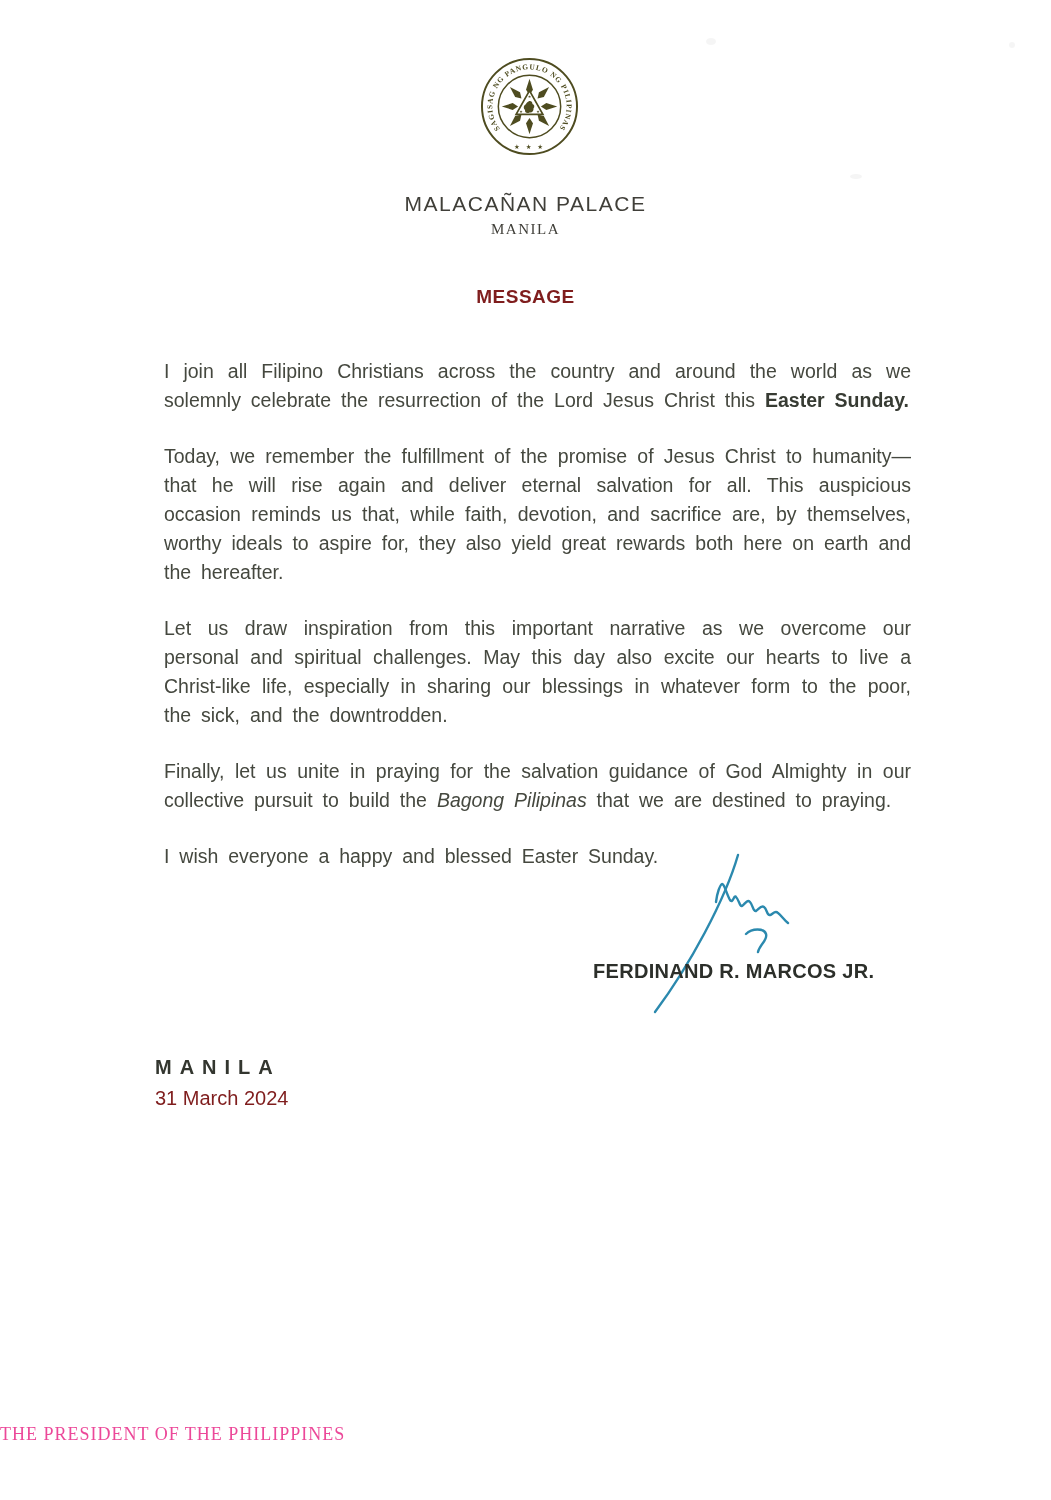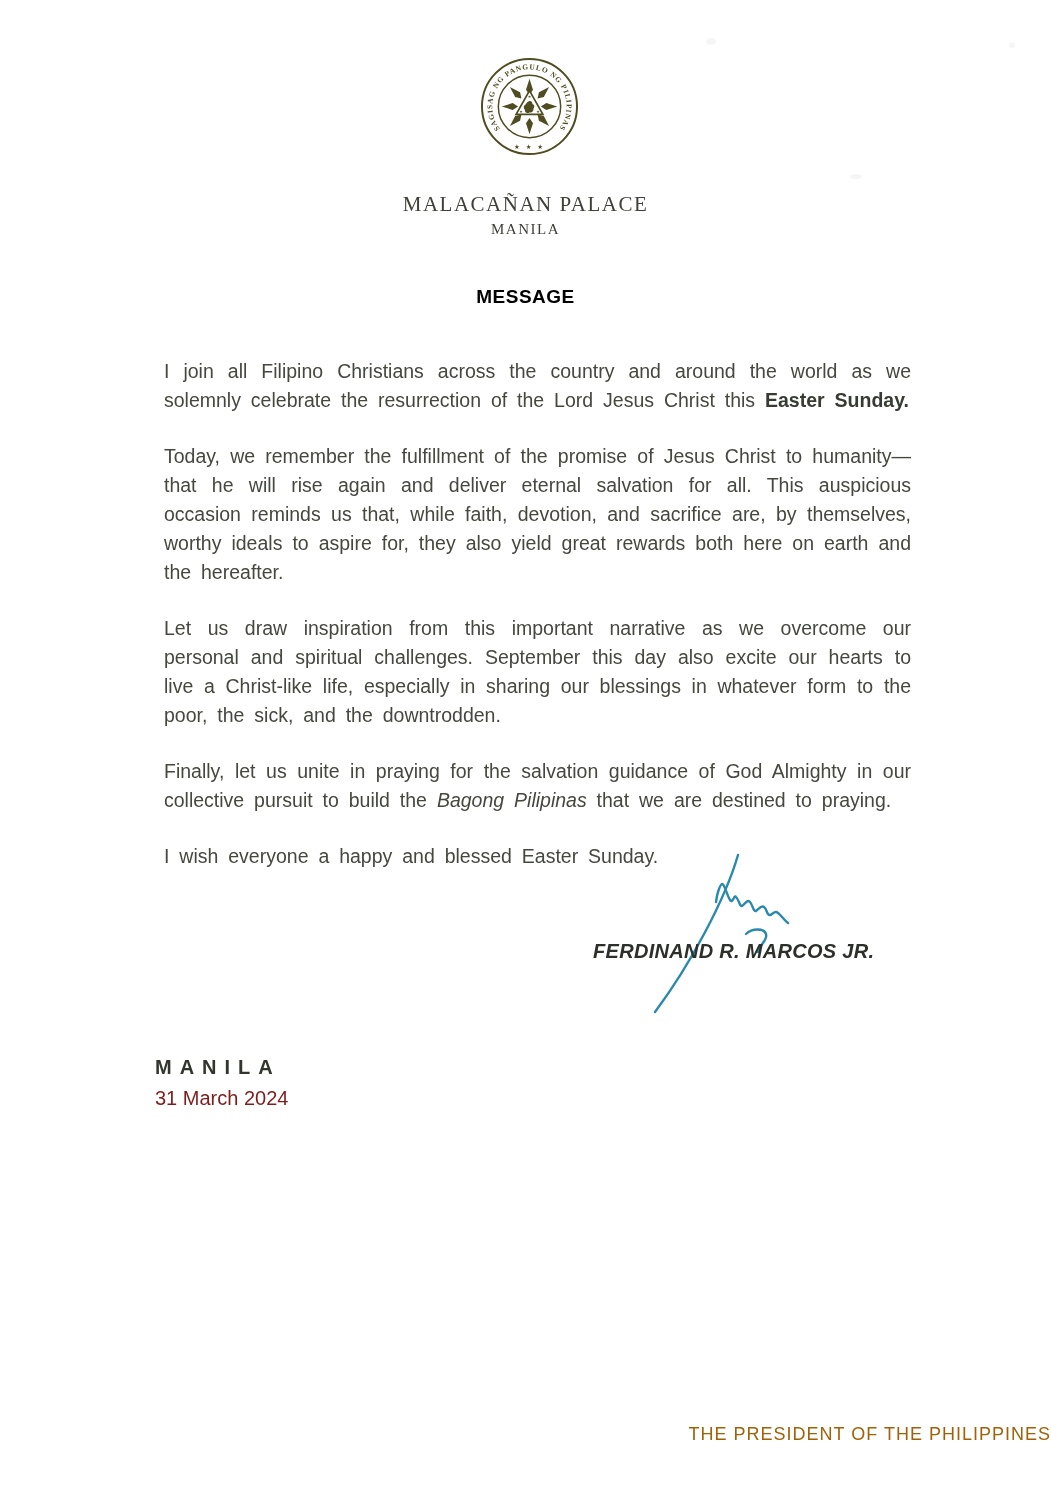--- a/index.html
+++ b/index.html
@@ -20,62 +20,62 @@
     font-weight:bold; font-size:15px; letter-spacing:1.8px;
   }
   .seal .seal-stars { fill:#4e4c20; font-size:13px; letter-spacing:4px; }
   .seal .ray { fill:#4e4c20; }
   .seal .tri { fill:#ffffff; stroke:#4e4c20; stroke-width:3.5; }
   .seal .lion { fill:#4e4c20; }
   .seal .corner-star { fill:#4e4c20; font-size:8px; }
   
   .palace {
     position:absolute; top:192px; left:0; width:100%;
-    text-align:center; font-family:Liberation Serif, serif;
+    text-align:center; font-family:Liberation Sans, sans-serif;
     font-size:21px; letter-spacing:1.5px; color:#403f39;
   }
   .city {
     position:absolute; top:221px; left:0; width:100%;
     text-align:center; font-family:"Liberation Serif", serif;
     font-size:15px; letter-spacing:1.5px; color:#403f39;
   }
   .title {
     position:absolute; top:286px; left:0; width:100%;
     text-align:center; font-weight:bold; font-size:19px;
-    letter-spacing:0.5px; color:#000000;
+    letter-spacing:0.5px; color:#7f1d1d;
   }
   
   .body-text {
     position:absolute; top:357px; left:164px; width:747px;
     font-size:19.5px; line-height:29px; text-align:justify;
     word-spacing:4.5px; color:#45483f;
   }
   .body-text p { margin-bottom:27px; }
   .body-text b { color:#373b33; }
   
   .sig-ink { position:absolute; left:630px; top:845px; width:175px; height:175px; }
   .sig-ink path { fill:none; stroke:#2b89ae; stroke-width:2.4; stroke-linecap:round; stroke-linejoin:round; }
   .sig-name {
-    position:absolute; left:593px; top:940px;
-    font-weight:bold; font-size:20px; letter-spacing:0.3px; color:#2c2f2a;font-style:italic;
+    position:absolute; left:593px; top:960px;
+    font-weight:bold; font-size:20px; letter-spacing:0.3px; color:#2c2f2a;
   }
   
   .place {
     position:absolute; left:155px; top:1056px;
     font-weight:bold; font-size:20px; letter-spacing:8px; color:#33362f;
   }
   .date {
     position:absolute; left:155px; top:1087px;
     font-size:20px; color:#7f1d1d;
   }
   
   .footer {
     position:absolute; top:1424px; left:0; width:100%;
-    text-align:right; font-family:Liberation Sans, sans-serif;
-    font-size:18px; letter-spacing:1px; color:#a16207;
+    text-align:left; font-family:Liberation Serif, serif;
+    font-size:18px; letter-spacing:1px; color:#ec4899;
   }
   
   .artifact { position:absolute; background:rgba(120,120,120,0.07); border-radius:50%; }
   .a1 { left:706px; top:38px;  width:10px; height:7px; }
   .a2 { left:1009px; top:42px; width:6px;  height:6px; }
   .a3 { left:850px; top:174px; width:12px; height:5px; }
 </style>
 </head>
 <body>
 
@@ -109,21 +109,21 @@
   </svg>
 
   <div class="palace">MALACAÑAN PALACE</div>
   <div class="city">MANILA</div>
 
   <div class="title">MESSAGE</div>
 
   <div class="body-text">
     <p><span>I join all Filipino Christians across the country and around the world as we solemnly celebrate the resurrection of the Lord Jesus Christ this </span><b>Easter Sunday.</b></p>
     <p>Today, we remember the fulfillment of the promise of Jesus Christ to humanity—that he will rise again and deliver eternal salvation for all. This auspicious occasion reminds us that, while faith, devotion, and sacrifice are, by themselves, worthy ideals to aspire for, they also yield great rewards both here on earth and the hereafter.</p>
-    <p>Let us draw inspiration from this important narrative as we overcome our personal and spiritual challenges. September this day also excite our hearts to live a Christ-like life, especially in sharing our blessings in whatever form to the poor, the sick, and the downtrodden.</p>
+    <p>Let us draw inspiration from this important narrative as we overcome our personal and spiritual challenges. May this day also excite our hearts to live a Christ-like life, especially in sharing our blessings in whatever form to the poor, the sick, and the downtrodden.</p>
     <p><span>Finally, let us unite in praying for the salvation guidance of God Almighty in our collective pursuit to build the </span><i>Bagong Pilipinas</i><span> that we are destined to praying.</span></p>
     <p>I wish everyone a happy and blessed Easter Sunday.</p>
   </div>
 
   <svg class="sig-ink" viewBox="0 0 175 175" aria-hidden="true">
     <path d="M 108 10 C 95 55 60 120 25 167"></path>
     <path d="M 86 57 C 87 48 90 40 92 39 C 94 38 97 50 100 55 C 103 59 104 49 106 52 C 109 55 110 62 112 61 C 115 59 117 54 120 57 C 123 60 123 67 126 66 C 129 64 131 60 134 62 C 137 64 137 71 140 70 C 143 69 145 65 148 68 C 151 70 154 75 158 78"></path>
     <path d="M 116 89 C 122 83 134 83 136 89 C 138 95 130 99 128 107"></path>
   </svg>
 

